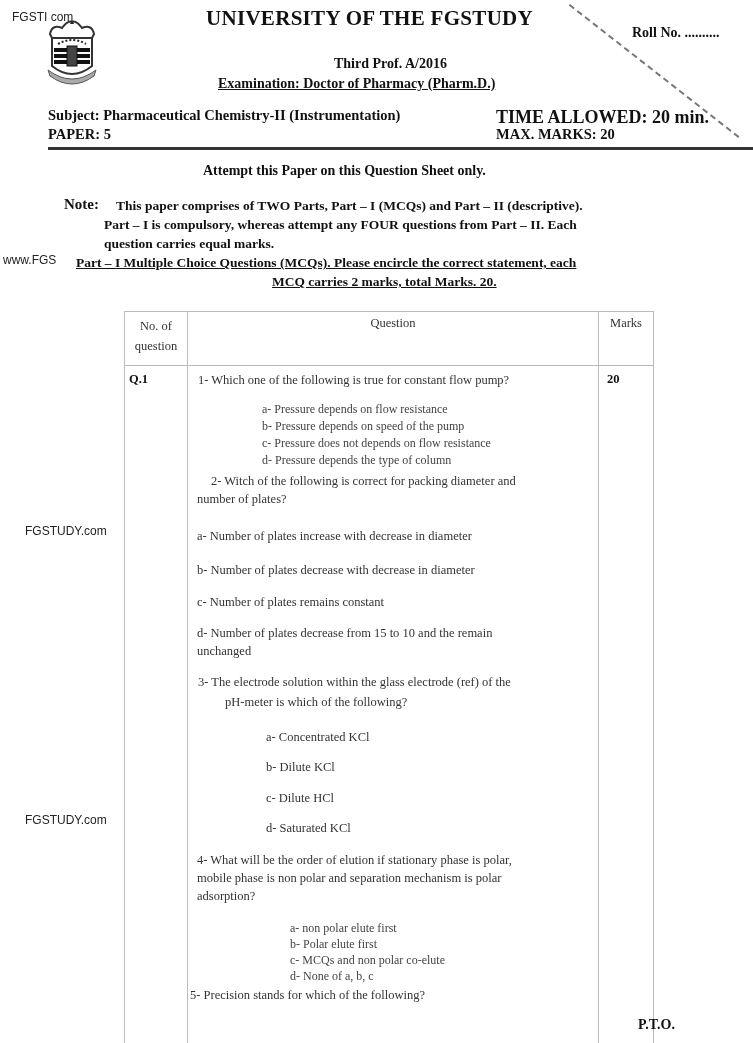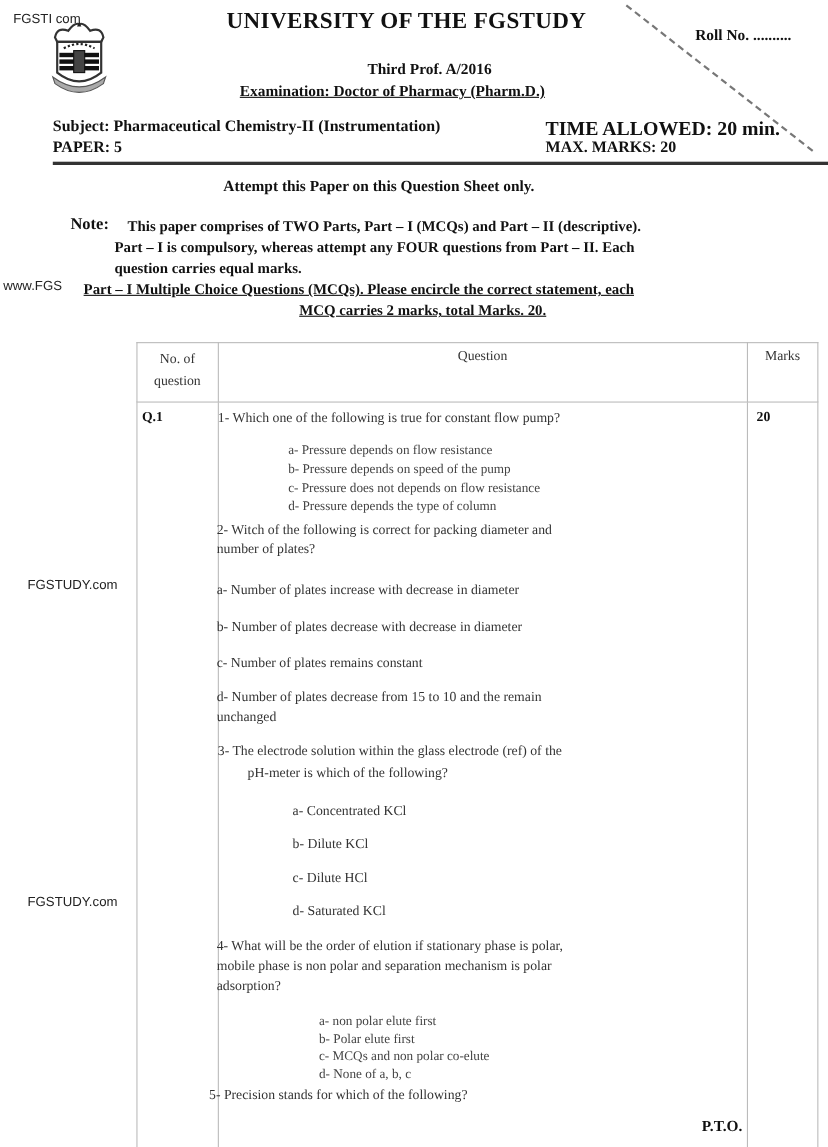--- a/index.html
+++ b/index.html
@@ -7,21 +7,21 @@
   body { position: relative; font-family: "Liberation Serif", serif; color: #111; }
   .abs { position: absolute; }
   .wm { font-family: "Liberation Sans", sans-serif; font-size: 12px; color: #222; }
   .bold { font-weight: bold; }
   .title { font-size: 21px; font-weight: bold; letter-spacing: 0.3px; }
   .hdr { font-size: 14px; font-weight: bold; }
   .u { text-decoration: underline; }
   .rule { position: absolute; left: 48px; width: 705px; height: 3px; background: #333; }
   .diag { position: absolute; border-top: 2px dashed #777; transform-origin: 0 0; }
   .note { font-size: 13.5px; font-weight: bold; line-height: 19px; }
-  table.q { position: absolute; left: 124px; top: 311px; width: 620px; border-collapse: collapse; font-size: 12.5px; color: #333; }
+  table.q { position: absolute; left: 124px; top: 311px; width: 530px; border-collapse: collapse; font-size: 12.5px; color: #333; }
   table.q td, table.q th { border: 1px solid #bbb; vertical-align: top; font-weight: normal; }
   .qtext { font-size: 12.5px; color: #333; position: absolute; line-height: 17px; }
   .opt { font-size: 12px; color: #444; position: absolute; }
   .seal { position: absolute; left: 42px; top: 20px; width: 60px; height: 70px; }
 </style>
 </head>
 <body>
 
 <div class="abs wm" style="left:12px;top:10px;">FGSTI  com</div>
 <div class="abs wm" style="left:3px;top:253px;">www.FGS</div>
@@ -80,21 +80,21 @@
   </tr>
 </tbody>
   </table>
 
 <div class="qtext" style="left:198px;top:372px;">1- Which one of the following is true for constant flow pump?</div>
 <div class="opt" style="left:262px;top:402px;">a-   Pressure depends on flow resistance</div>
 <div class="opt" style="left:262px;top:419px;text-align:center;">b-   Pressure depends on speed of the pump</div>
 <div class="opt" style="left:262px;top:436px;">c-   Pressure does not depends on flow resistance</div>
 <div class="opt" style="left:262px;top:453px;">d-   Pressure depends the type of column</div>
 
-<div class="qtext" style="left:197px;top:473px;text-align:center;">2- Witch of the following is correct for packing diameter and</div>
+<div class="qtext" style="left:211px;top:473px;text-align:center;">2- Witch of the following is correct for packing diameter and</div>
 <div class="qtext" style="left:197px;top:491px;">number of plates?</div>
 <div class="qtext" style="left:197px;top:528px;">a- Number of plates increase with decrease in diameter</div>
 <div class="qtext" style="left:197px;top:562px;">b- Number of plates decrease with decrease in diameter</div>
 <div class="qtext" style="left:197px;top:594px;">c- Number of plates remains constant</div>
 <div class="qtext" style="left:197px;top:625px;">d- Number of plates decrease from 15 to 10 and the remain</div>
 <div class="qtext" style="left:197px;top:643px;">unchanged</div>
 
 <div class="qtext" style="left:198px;top:674px;">3- The electrode solution within the glass electrode (ref) of the</div>
 <div class="qtext" style="left:225px;top:694px;">pH-meter is which of the following?</div>
 <div class="qtext" style="left:266px;top:729px;">a- Concentrated KCl</div>

